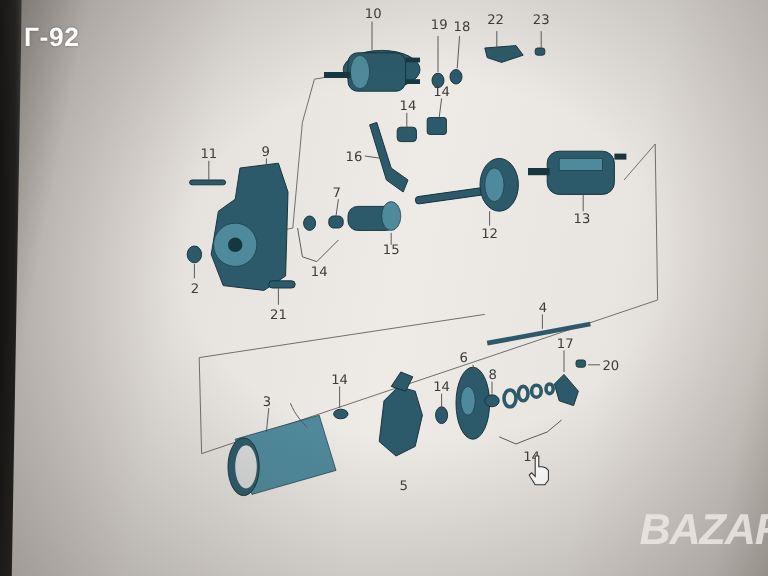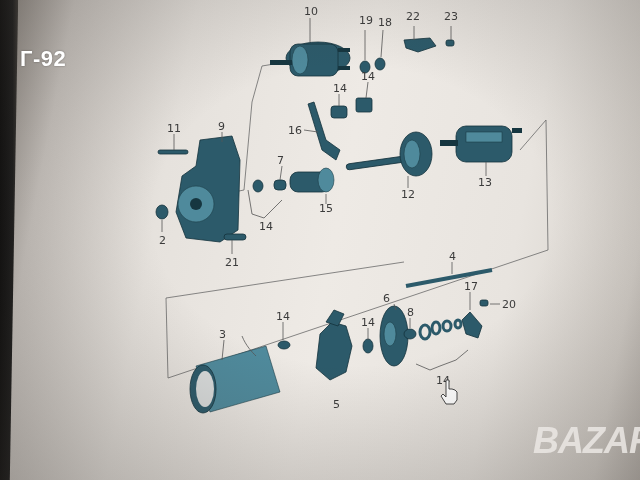--- a/index.html
+++ b/index.html
@@ -17,21 +17,21 @@
     background:linear-gradient(100deg,#9a948e 0%, #cfcac5 8%, #e6e2dd 25%, #eeeae5 50%, #e8e4df 75%, #d6d1cb 92%, #b5afa9 100%);
     transform:skewX(-1deg);
   }
   .shade {
     position:absolute; left:0; top:0; width:640px; height:480px;
     background:radial-gradient(ellipse at 55% 45%, rgba(255,255,255,0.0) 40%, rgba(60,55,50,0.35) 100%);
     pointer-events:none;
   }
   .watermark-code {
     position:absolute; left:20px; top:18px; color:#ffffff; font-weight:bold;
-    font-size:22px; letter-spacing:0.5px; text-shadow:0 0 2px rgba(0,0,0,0.4);margin-top:28px;
+    font-size:22px; letter-spacing:0.5px; text-shadow:0 0 2px rgba(0,0,0,0.4);
   }
   .brand {
     position:absolute; left:533px; top:420px; color:rgba(235,232,228,0.85);
     font-weight:bold; font-size:36px; letter-spacing:-1px; font-style:italic;
   }
   svg.diagram { position:absolute; left:0; top:0; }
   .lbl { font-family:"DejaVu Sans", sans-serif; font-size:11px; fill:#3b3b3b; }
   .lead { stroke:#555; stroke-width:0.8; fill:none; }
   .frame { stroke:#6a6a6a; stroke-width:0.8; fill:none; }
   .part { fill:#2c5a6a; stroke:#14323c; stroke-width:0.8; }

